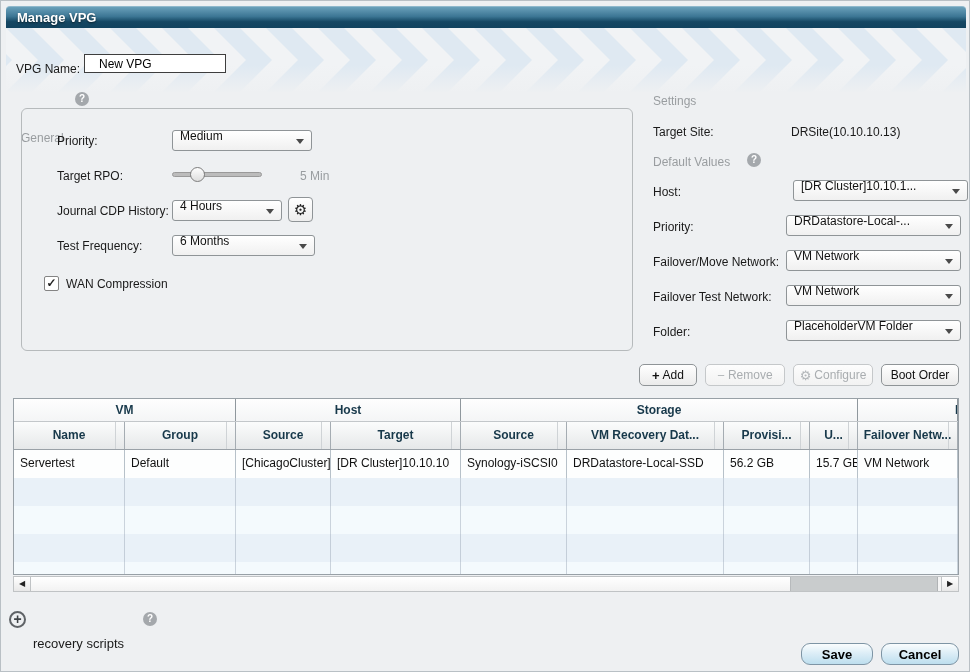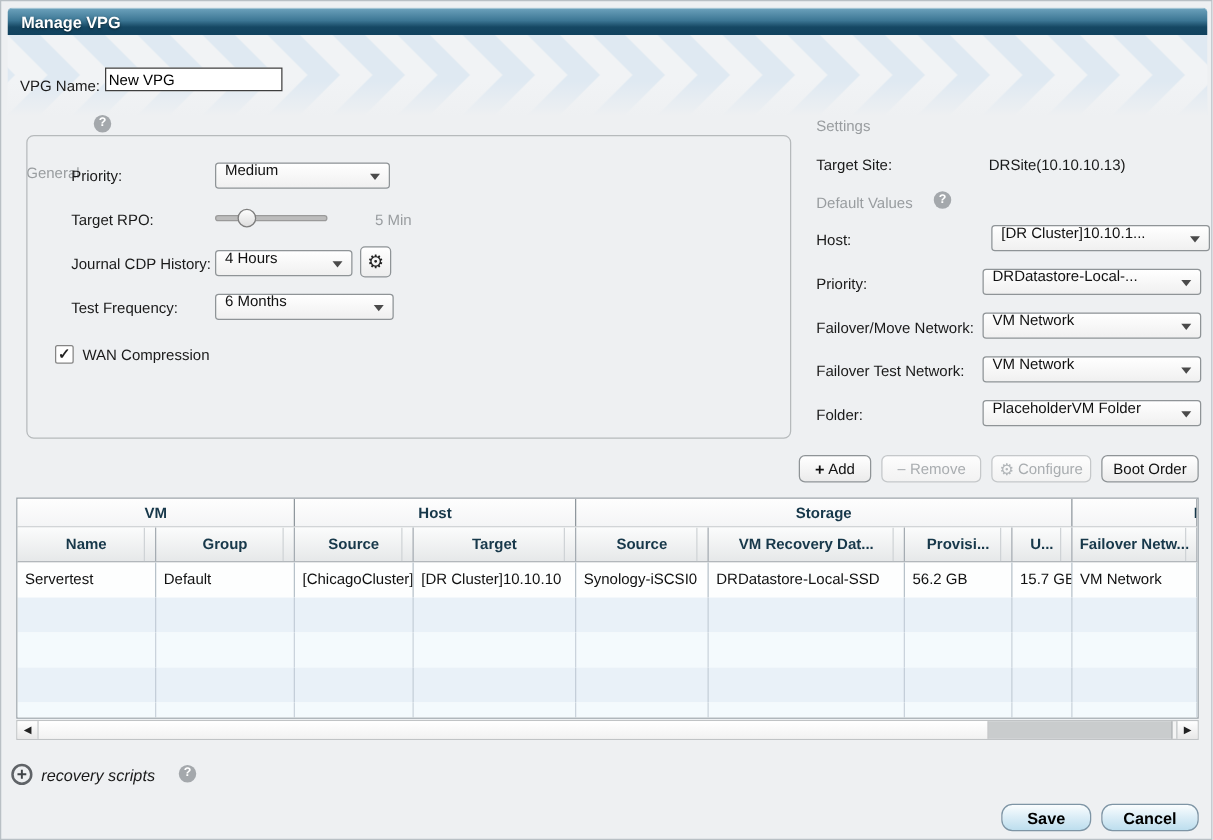--- a/index.html
+++ b/index.html
@@ -19,21 +19,21 @@
   }
   .chevrons { position: absolute; left: 5px; top: 27px; z-index: 0; }
   .chev-fade { position: absolute; left: 5px; top: 64px; width: 960px; height: 28px;
     background: linear-gradient(rgba(238,240,242,0), #eef0f2); z-index: 1; }
   .lbl { position: absolute; z-index: 2; white-space: nowrap; }
   .grey-lbl { color: #999da0; }
   .help-icon { display: inline-block; width: 14px; height: 14px; border-radius: 50%;
     background: #a4a8ac; color: #fff; font-size: 10px; font-weight: bold;
     text-align: center; line-height: 14px; margin-left: 6px; vertical-align: -2px; }
   .vpg-input { position: absolute; left: 83px; top: 53px; width: 142px; height: 19px;
-    border: 1px solid #3e3e3e; background: #fff; padding: 0 2px; font-size: 12px;
+    border: 1px solid #3e3e3e; background: #fff; padding: 0 14px; font-size: 12px;
     font-family: "Liberation Sans", sans-serif; z-index: 2; }
   .general-box { position: absolute; left: 20px; top: 107px; width: 612px; height: 243px;
     border: 1px solid #b6babc; border-radius: 6px; z-index: 2; }
   .abs { position: absolute; white-space: nowrap; }
   .dropdown { position: absolute; height: 21px; border: 1px solid #8f9497; border-radius: 3px;
     background: linear-gradient(#ffffff, #f0f0f0); display: flex; align-items: center;
     padding: 0 20px 9px 7px; overflow: hidden; cursor: default; z-index: 2; }
   .dd-text { font-size: 12px; color: #111; white-space: nowrap; }
   .dd-arrow { position: absolute; right: 7px; top: 8px; width: 0; height: 0;
     border-left: 4px solid transparent; border-right: 4px solid transparent;
@@ -302,21 +302,21 @@
     <div class="sb-thumb"></div>
     <div class="sb-track-rest"></div>
     <div class="sb-btn right">
       <span>▶</span>
     </div>
   </div>
 
   <div class="expander-icon">
     <span>+</span>
   </div>
-  <span class="lbl" style="left:32px; top:612px; font-size:13px;font-style:italic;">recovery scripts</span>
+  <span class="lbl" style="left:32px; top:635px; font-size:13px;">recovery scripts</span>
   <span class="lbl help-icon" style="left:136px; top:611px;">?</span>
 
   <div class="footer-btn" style="left:800px; top:642px; width:72px;">
     <span>Save</span>
   </div>
   <div class="footer-btn" style="left:880px; top:642px; width:78px;">
     <span>Cancel</span>
   </div>
 
 </div>

